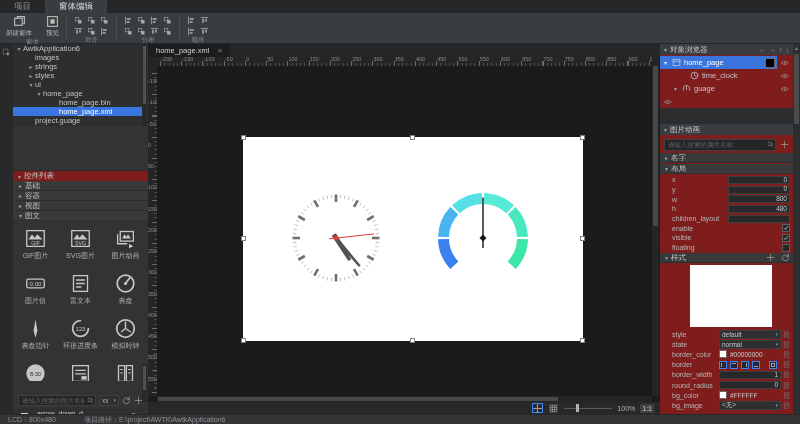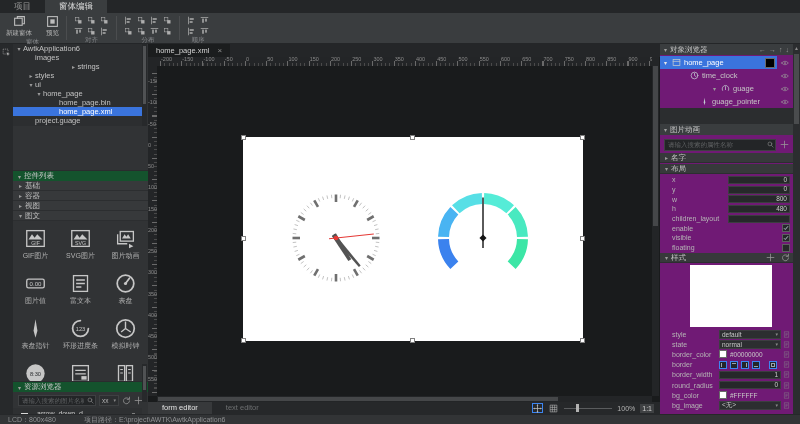--- a/index.html
+++ b/index.html
@@ -30,21 +30,21 @@
   .lstrip{position:absolute;left:0;top:44px;width:13px;height:370px;background:#27292b}
   .lstrip .i10{width:9px;height:9px;margin:4px 2px;color:#b8b8b8}
   
   .lpanel{position:absolute;left:13px;top:44px;width:135px;height:370px;background:#313335}
   .ptree{position:absolute;left:0;top:0;width:129px;height:82px;background:#2c2e30;overflow:hidden}
   .trow{display:flex;align-items:center;height:9px;font-size:7.5px;color:#c2c2c2;white-space:nowrap;cursor:pointer}
   .trow .arr{width:8px;font-size:6px;color:#9a9a9a;text-align:center;flex:none}
   .trow.selected{background:#3a74dd;color:#fff}
   .vscroll{position:absolute;width:5px;background:#27292b}
   .vscroll .thumb{position:absolute;left:1px;width:3px;background:#505254}
-  .phead{position:absolute;left:0;width:135px;height:11px;background:#14532d;display:flex;align-items:center;
+  .phead{position:absolute;left:0;width:135px;height:11px;background:#7f1d1d;display:flex;align-items:center;
          font-size:7.5px;color:#c8c8c8;padding-left:5px;gap:3px;border-top:1px solid #2a2c2e}
   .phead .arr{font-size:6px;color:#9f9f9f}
   .cats{position:absolute;left:0;top:137px;width:135px}
   .catrow{height:10px;background:#37393b;border-bottom:1px solid #2c2e30;display:flex;align-items:center;
           padding-left:6px;gap:3px;font-size:7.5px;color:#c0c0c0;cursor:pointer}
   .catrow .arr{font-size:6px;color:#9a9a9a}
   .wgrid{position:absolute;left:0;top:177px;width:135px;height:160px;overflow:hidden;
          display:grid;grid-template-columns:repeat(3,45px);grid-auto-rows:45px;justify-items:center}
   .witem{display:flex;flex-direction:column;align-items:center;justify-content:center;gap:3px;width:45px;cursor:pointer}
   .witem .i24{width:23px;height:21px;color:#c6c6c6}
@@ -105,21 +105,21 @@
   .etab.active{background:#37393b;color:#e4e4e4}
   .cv-controls{position:absolute;right:6px;top:0;height:12px;display:flex;align-items:center;gap:5px}
   .ctl-btn{width:11px;height:10px;display:flex;align-items:center;justify-content:center;cursor:pointer;color:#9fa1a3}
   .ctl-btn.blue{border:1px solid #3d85f0}
   .slider{position:relative;width:48px;height:10px;cursor:pointer}
   .slider .track{position:absolute;left:0;right:0;top:5px;height:1px;background:#5a5c5e}
   .slider .sthumb{position:absolute;left:12px;top:1px;width:3px;height:8px;background:#b2b2b2}
   .zoompct{font-size:7px;color:#b2b2b2}
   .ratio{font-size:7px;color:#cfcfcf;background:#3f4143;padding:0 2px;line-height:9px;cursor:pointer}
   
-  .rpanel{position:absolute;left:660px;top:44px;width:140px;height:370px;background:#701a75}
+  .rpanel{position:absolute;left:660px;top:44px;width:140px;height:370px;background:#7f1d1d}
   .rphead{position:absolute;left:0;width:133px;height:11px;background:#3a3d3f;display:flex;align-items:center;
           padding:0 4px;gap:3px;font-size:7.5px;color:#c8c8c8}
   .rphead .arr{font-size:6px;color:#9f9f9f}
   .rphead .spacer{flex:1}
   .navic{font-size:7px;color:#9a9a9a;margin-left:3px;cursor:pointer}
   .otree{position:absolute;left:0;top:12px;width:133px}
   .orow{display:flex;align-items:center;height:13px;font-size:7.5px;color:#c6c6c6;cursor:pointer}
   .omain{flex:1;display:flex;align-items:center;height:13px;gap:3px}
   .orow.selected .omain{background:#3a74dd;color:#fff}
   .orow .arr{font-size:6px;color:#9a9a9a;width:7px;text-align:center;flex:none}
@@ -357,21 +357,21 @@
     <div class="ptree">
 
     <div class="trow" style="--i: 0; padding-left: 2px;">
           <span class="arr">▾</span>
           <span class="tlabel">AwtkApplication6</span>
         </div>
         <div class="trow" style="--i: 1; padding-left: 14px;">
           <span class="arr"></span>
           <span class="tlabel">images</span>
         </div>
-        <div class="trow" style="--i: 2; padding-left: 14px; justify-content: center;">
+        <div class="trow" style="--i: 2; padding-left: 14px;">
           <span class="arr">▸</span>
           <span class="tlabel">strings</span>
         </div>
         <div class="trow" style="--i: 3; padding-left: 14px;">
           <span class="arr">▸</span>
           <span class="tlabel">styles</span>
         </div>
         <div class="trow" style="--i: 4; padding-left: 14px;">
           <span class="arr">▾</span>
           <span class="tlabel">ui</span>
@@ -533,24 +533,20 @@
             <svg viewBox="0 0 24 24">
               <rect x="4" y="3" width="7" height="18" stroke="currentColor" fill="none" stroke-width="1.5"></rect>
               <rect x="13" y="3" width="7" height="18" stroke="currentColor" fill="none" stroke-width="1.5"></rect>
               <path d="M6 7.5h3M6 11.5h3M15 7.5h3M15 11.5h3" stroke="currentColor" stroke-width="1.2" fill="none"></path>
             </svg>
           </span>
           <span class="wlabel"></span>
         </div>
       </div>
 
-    <div class="phead" style="top:337px">
-      <span class="arr">▾</span>
-      <span>资源浏览器</span>
-    </div>
 
     <div class="rsearch">
       <span class="rinput">
         <input placeholder="请输入搜索的图片名称" style="">
         <span class="ic i9">
             <svg viewBox="0 0 24 24">
               <circle cx="10" cy="10" r="6.5" stroke="currentColor" fill="none" stroke-width="2" stroke-linecap="round"></circle>
               <line x1="15" y1="15" x2="21" y2="21" stroke="currentColor" fill="none" stroke-width="2" stroke-linecap="round"></line>
             </svg>
           </span>
@@ -738,25 +734,20 @@
     </div>
 
     <div class="cv-vscroll">
         <div class="thumb"></div>
       </div>
     <div class="cv-hscroll">
         <div class="thumb"></div>
       </div>
 
     <div class="cv-bottom">
-      <div style="display:flex">
-
-      <div class="etab active" style="--i: 0;">form editor</div>
-          <div class="etab" style="--i: 1;">text editor</div>
-        </div>
       <div class="cv-controls">
         <span class="ctl-btn blue">
             <span class="ic i9">
               <svg viewBox="0 0 24 24">
                 <path d="M12 2v20M2 12h20" stroke="currentColor" fill="none" stroke-width="2" stroke-linecap="round"></path>
                 <path d="M12 1l-2.5 3.5h5zM12 23l-2.5-3.5h5zM1 12l3.5-2.5v5zM23 12l-3.5-2.5v5z" fill="currentColor"></path>
               </svg>
             </span>
           </span>
         <span class="ctl-btn">
@@ -829,51 +820,41 @@
           <span class="oeye">
             <span class="ic">
               <svg viewBox="0 0 24 24">
                 <path d="M2 12q10-11 20 0q-10 11-20 0z" stroke="currentColor" fill="none" stroke-width="2" stroke-linecap="round"></path>
                 <circle cx="12" cy="12" r="2.6" fill="currentColor"></circle>
               </svg>
             </span>
           </span>
         </div>
         <div class="orow" style="--i: 2;">
-          <span class="omain" style="padding-left: 12px; margin-left: 39px;">
+          <span class="omain" style="padding-left: 12px;">
             <span class="arr">▾</span>
             <span class="ic oic">
               <svg viewBox="0 0 24 24">
                 <path d="M4 17a9 9 0 1 1 16 0" stroke="currentColor" fill="none" stroke-width="2" stroke-linecap="round"></path>
                 <line x1="12" y1="15" x2="12" y2="7" stroke="currentColor" fill="none" stroke-width="2" stroke-linecap="round"></line>
               </svg>
             </span>
             <span>guage</span>
 
           </span>
           <span class="oeye">
             <span class="ic">
               <svg viewBox="0 0 24 24">
                 <path d="M2 12q10-11 20 0q-10 11-20 0z" stroke="currentColor" fill="none" stroke-width="2" stroke-linecap="round"></path>
                 <circle cx="12" cy="12" r="2.6" fill="currentColor"></circle>
               </svg>
             </span>
           </span>
         </div>
         <div class="orow" style="--i: 3;">
-          <span class="omain" style="padding-left: 30px;">
-            <span class="arr"></span>
-            <span class="ic oic">
-              <svg viewBox="0 0 24 24">
-                <path d="M12 2l2 12-2 8-2-8z" fill="currentColor"></path>
-              </svg>
-            </span>
-            <span>guage_pointer</span>
-
-          </span>
           <span class="oeye">
             <span class="ic">
               <svg viewBox="0 0 24 24">
                 <path d="M2 12q10-11 20 0q-10 11-20 0z" stroke="currentColor" fill="none" stroke-width="2" stroke-linecap="round"></path>
                 <circle cx="12" cy="12" r="2.6" fill="currentColor"></circle>
               </svg>
             </span>
           </span>
         </div>
       </div>

